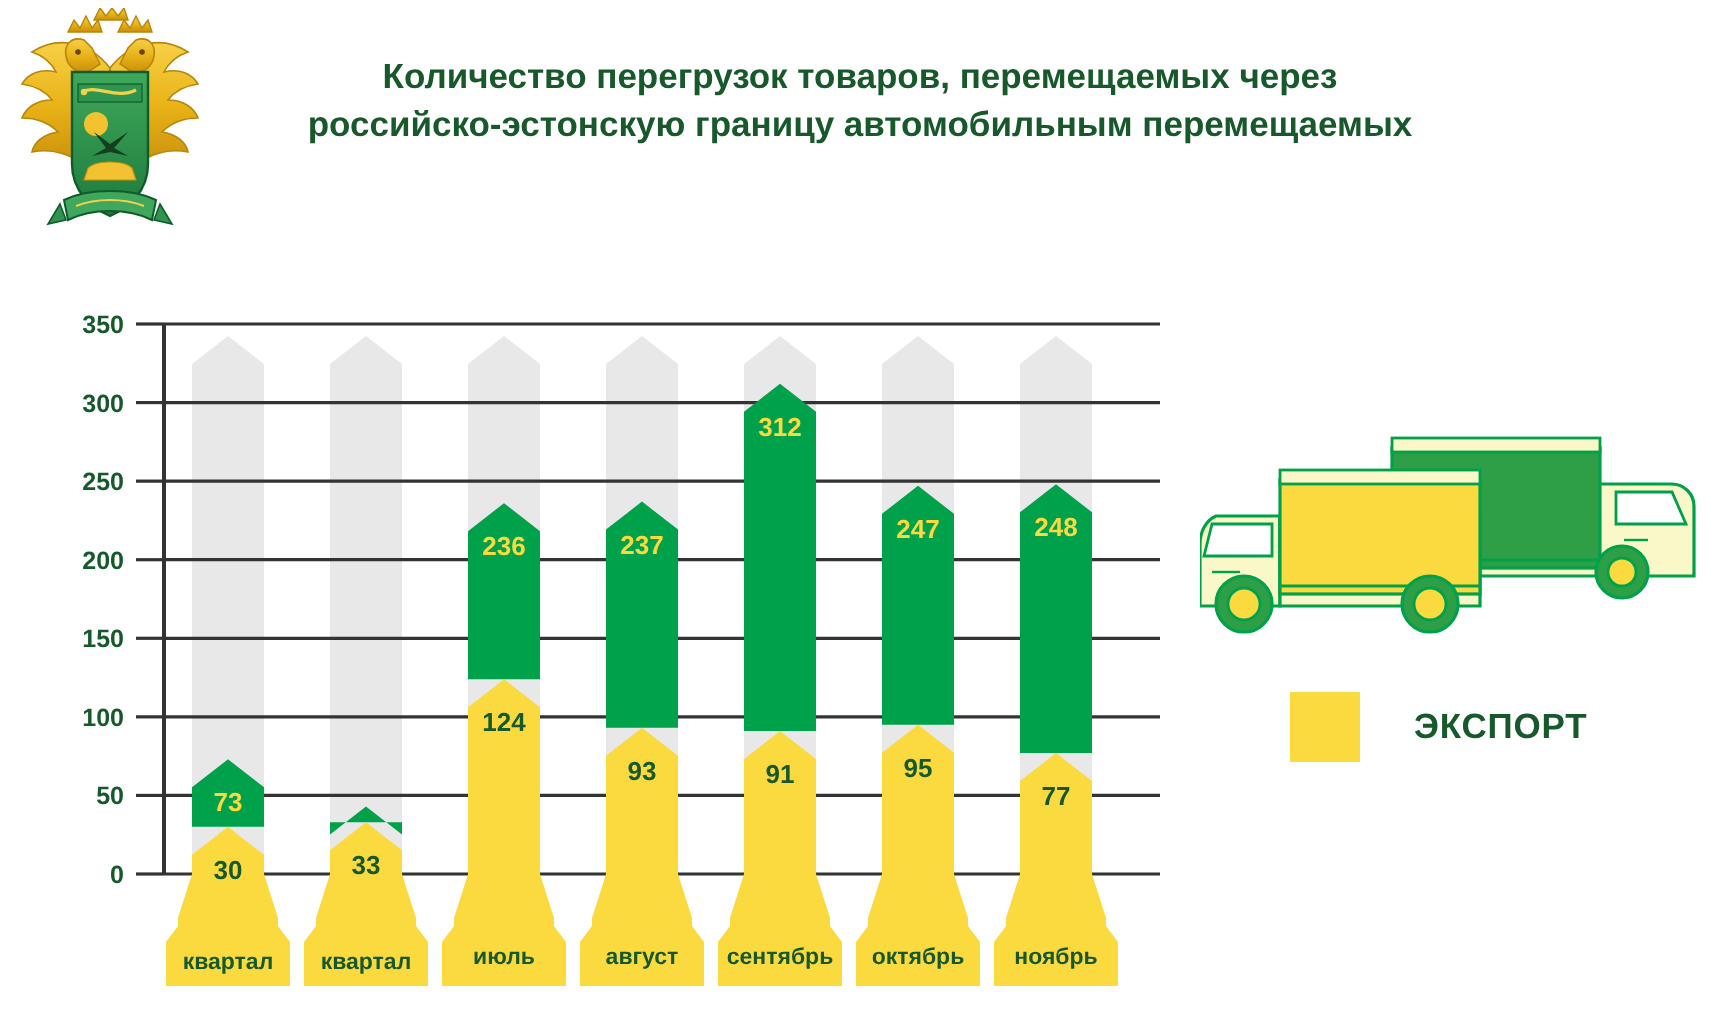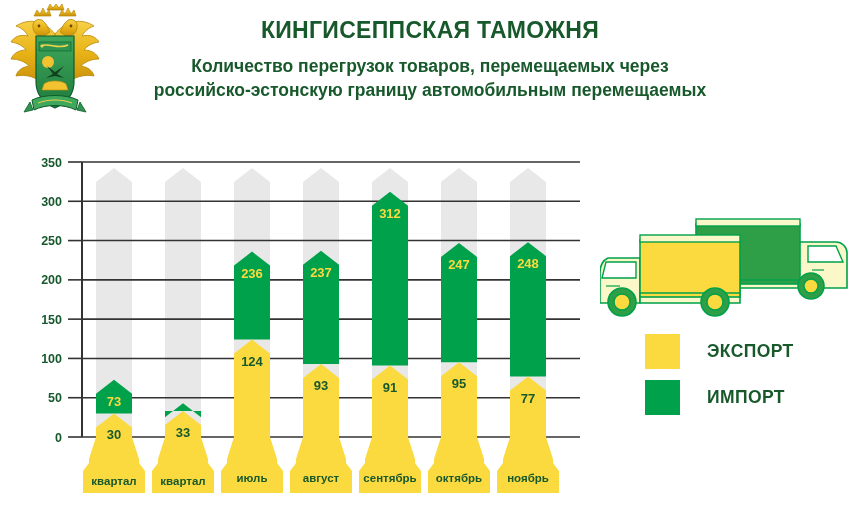--- a/index.html
+++ b/index.html
@@ -40,21 +40,21 @@
   }
   .val-on-green { fill: #FBDA40; }
   .val-on-yellow { fill: #18592C; }
   .cat-label {
     font-size: 11.5px; font-weight: bold; fill: #18592C;
     font-family: "Liberation Sans", sans-serif;
   }
 
   
   #right-panel { position: absolute; left: 600px; top: 200px; width: 266px; height: 230px; }
-  #legend { position: absolute; left: 45px; top: 128px; }
+  #legend { position: absolute; left: 45px; top: 140px; }
   .legend-row { display: flex; align-items: center; height: 46px; }
   .legend-swatch { width: 35px; height: 35px; flex: 0 0 35px; }
   .legend-swatch.export { background: #FBDA40; }
   .legend-swatch.import { background: #00A14B; }
   .legend-label {
     margin-left: 27px; font-size: 17.5px; font-weight: bold;
     color: #18592C; letter-spacing: .4px; white-space: nowrap;
   }
 </style>
 </head>
@@ -105,21 +105,20 @@
       <path d="M38 80 C42 76 56 76 60 80 L62 86 L36 86 Z" fill="#F2C230" stroke="#C98F0B" stroke-width="0.6"></path>
 
       <path d="M26 96 C38 90 60 90 72 96 L70 106 C58 100 40 100 28 106 Z" fill="#3FA85C" stroke="#0E5C2A" stroke-width="1"></path>
       <path d="M32 99 C42 95 56 95 66 99" stroke="#F2D24A" stroke-width="1" fill="none"></path>
       <path d="M24 98 L18 108 L27 106 Z" fill="#2E9450" stroke="#0E5C2A" stroke-width="0.8"></path>
       <path d="M74 98 L80 108 L71 106 Z" fill="#2E9450" stroke="#0E5C2A" stroke-width="0.8"></path>
     </svg>
   </div>
 
   <div id="header-text">
-    <div id="main-title">КИНГИСЕППСКАЯ ТАМОЖНЯ</div>
     <div id="subtitle">
       <div>Количество перегрузок товаров, перемещаемых через</div>
       <div>российско-эстонскую границу автомобильным перемещаемых</div>
     </div>
   </div>
 
   <div id="chart">
     <svg id="chart-svg" width="600" height="356" viewBox="0 0 600 356">
       <g id="ghost-bars">
           <path d="M96 287 L96 32 L114 18 L132 32 L132 287 Z" fill="#E8E8E8"></path>
@@ -279,19 +278,15 @@
           <circle cx="115" cy="102" r="8" fill="#FBDA40" stroke="#00A14B" stroke-width="1.4"></circle>
         </g>
       </svg>
     </div>
 
     <div id="legend">
       <div class="legend-row">
         <div class="legend-swatch export"></div>
         <div class="legend-label">ЭКСПОРТ</div>
       </div>
-      <div class="legend-row">
-        <div class="legend-swatch import"></div>
-        <div class="legend-label">ИМПОРТ</div>
-      </div>
     </div>
   </div>
 </div>
 
 </body></html>

